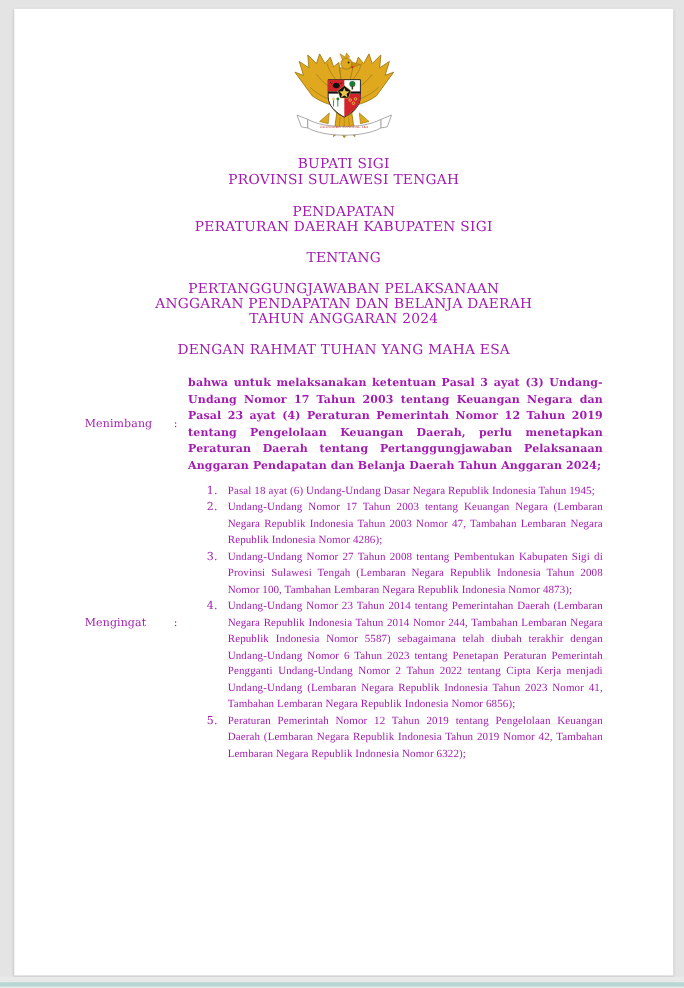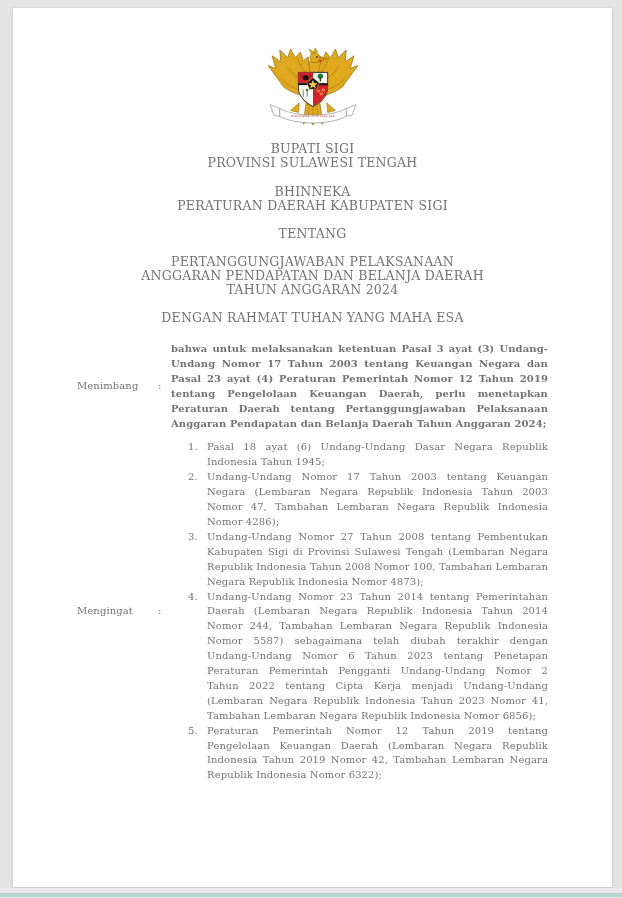--- a/index.html
+++ b/index.html
@@ -9,21 +9,21 @@
     font-family:"DejaVu Serif", serif;
     position:relative;
   }
   .canvas { position:absolute; inset:0; }
   .page {
     position:absolute; left:13px; top:8px;
     width:599px; height:879px;
     background:#ffffff;
     box-shadow:0 1px 3px rgba(0,0,0,.18);
     padding:40px 64px 0 64px;
-    color:#737373;
+    color:#a21caf;
   }
   .emblem { display:block; margin:0 auto 12px auto; }
   .cline {
     text-align:center;
     font-size:12.5px;
     line-height:14px;
     letter-spacing:.25px;
     white-space:nowrap;
   }
   .grp { margin-bottom:14px; }
@@ -36,21 +36,21 @@
     letter-spacing:.1px;
     align-items:center;
   }
   .clause + .clause { margin-top:9px; }
   .clause-label { width:81px; flex:none; }
   .clause-sep   { width:13px; flex:none; }
   .clause-body  { flex:1; text-align:justify;font-weight:bold; }
   .clause-items { flex:1; padding-left:17px; }
   .num-item { display:flex; }
   .num  { width:19px; flex:none; }
-  .itxt { flex:1; text-align:justify; }
+  .itxt { flex:1; text-align:justify;font-family:Liberation Serif, serif; }
   
   .edge-hairline   { position:absolute; left:13px; right:10px; top:887px; height:1px; background:#cfcfcf; }
   .edge-gap        { position:absolute; left:0; right:0; top:888px; height:5px; background:#e9e9e9; }
   .next-page-strip { position:absolute; left:0; right:0; top:893px; height:4px; background:#b7d8d2; }
   .next-page-body  { position:absolute; left:0; right:0; top:897px; height:1px; background:#e8ecea; }
 </style>
 </head>
 <body>
 
 <div class="canvas">
@@ -107,21 +107,21 @@
       <path d="M14,62 C30,71 66,71 82,62 L82,70 C66,79 30,79 14,70 Z" fill="#ffffff" stroke="#8f8f8f" stroke-width="0.7"></path>
       <text x="48" y="70.5" text-anchor="middle" font-size="3" fill="#c0392b" letter-spacing="0.2">BHINNEKA TUNGGAL IKA</text>
     </svg>
 
     <div class="grp grp-header">
       <div class="cline">BUPATI SIGI</div>
       <div class="cline">PROVINSI SULAWESI TENGAH</div>
     </div>
 
     <div class="grp">
-      <div class="cline">BHINNEKA</div>
+      <div class="cline">PENDAPATAN</div>
       <div class="cline">PERATURAN DAERAH KABUPATEN SIGI</div>
     </div>
 
     <div class="grp">
       <div class="cline">TENTANG</div>
     </div>
 
     <div class="grp">
       <div class="cline">PERTANGGUNGJAWABAN PELAKSANAAN</div>
       <div class="cline">ANGGARAN PENDAPATAN DAN BELANJA DAERAH</div>

